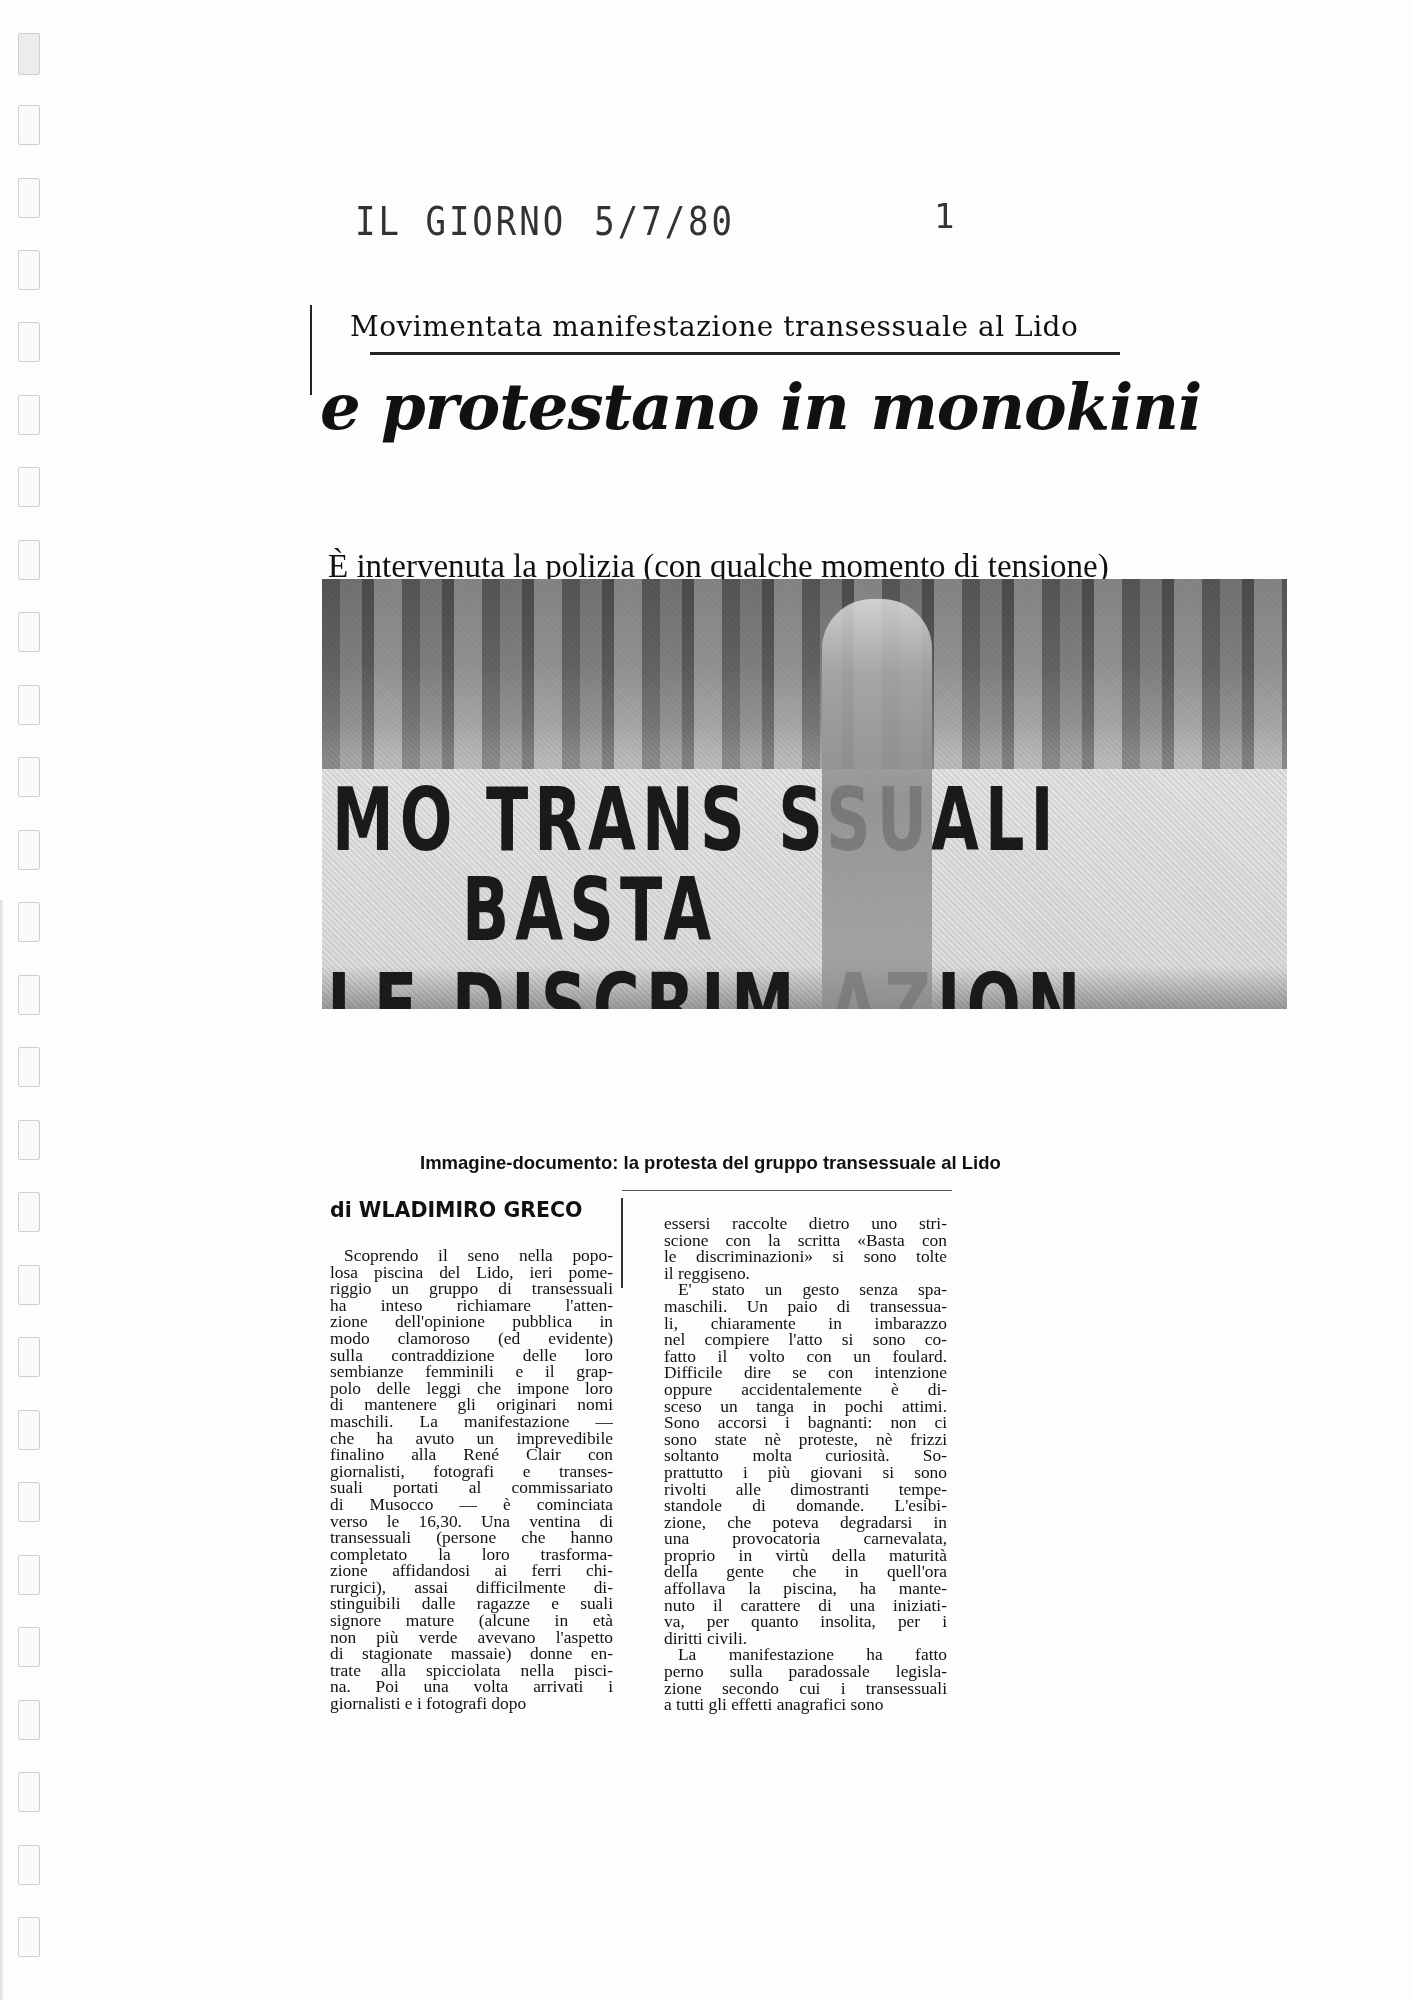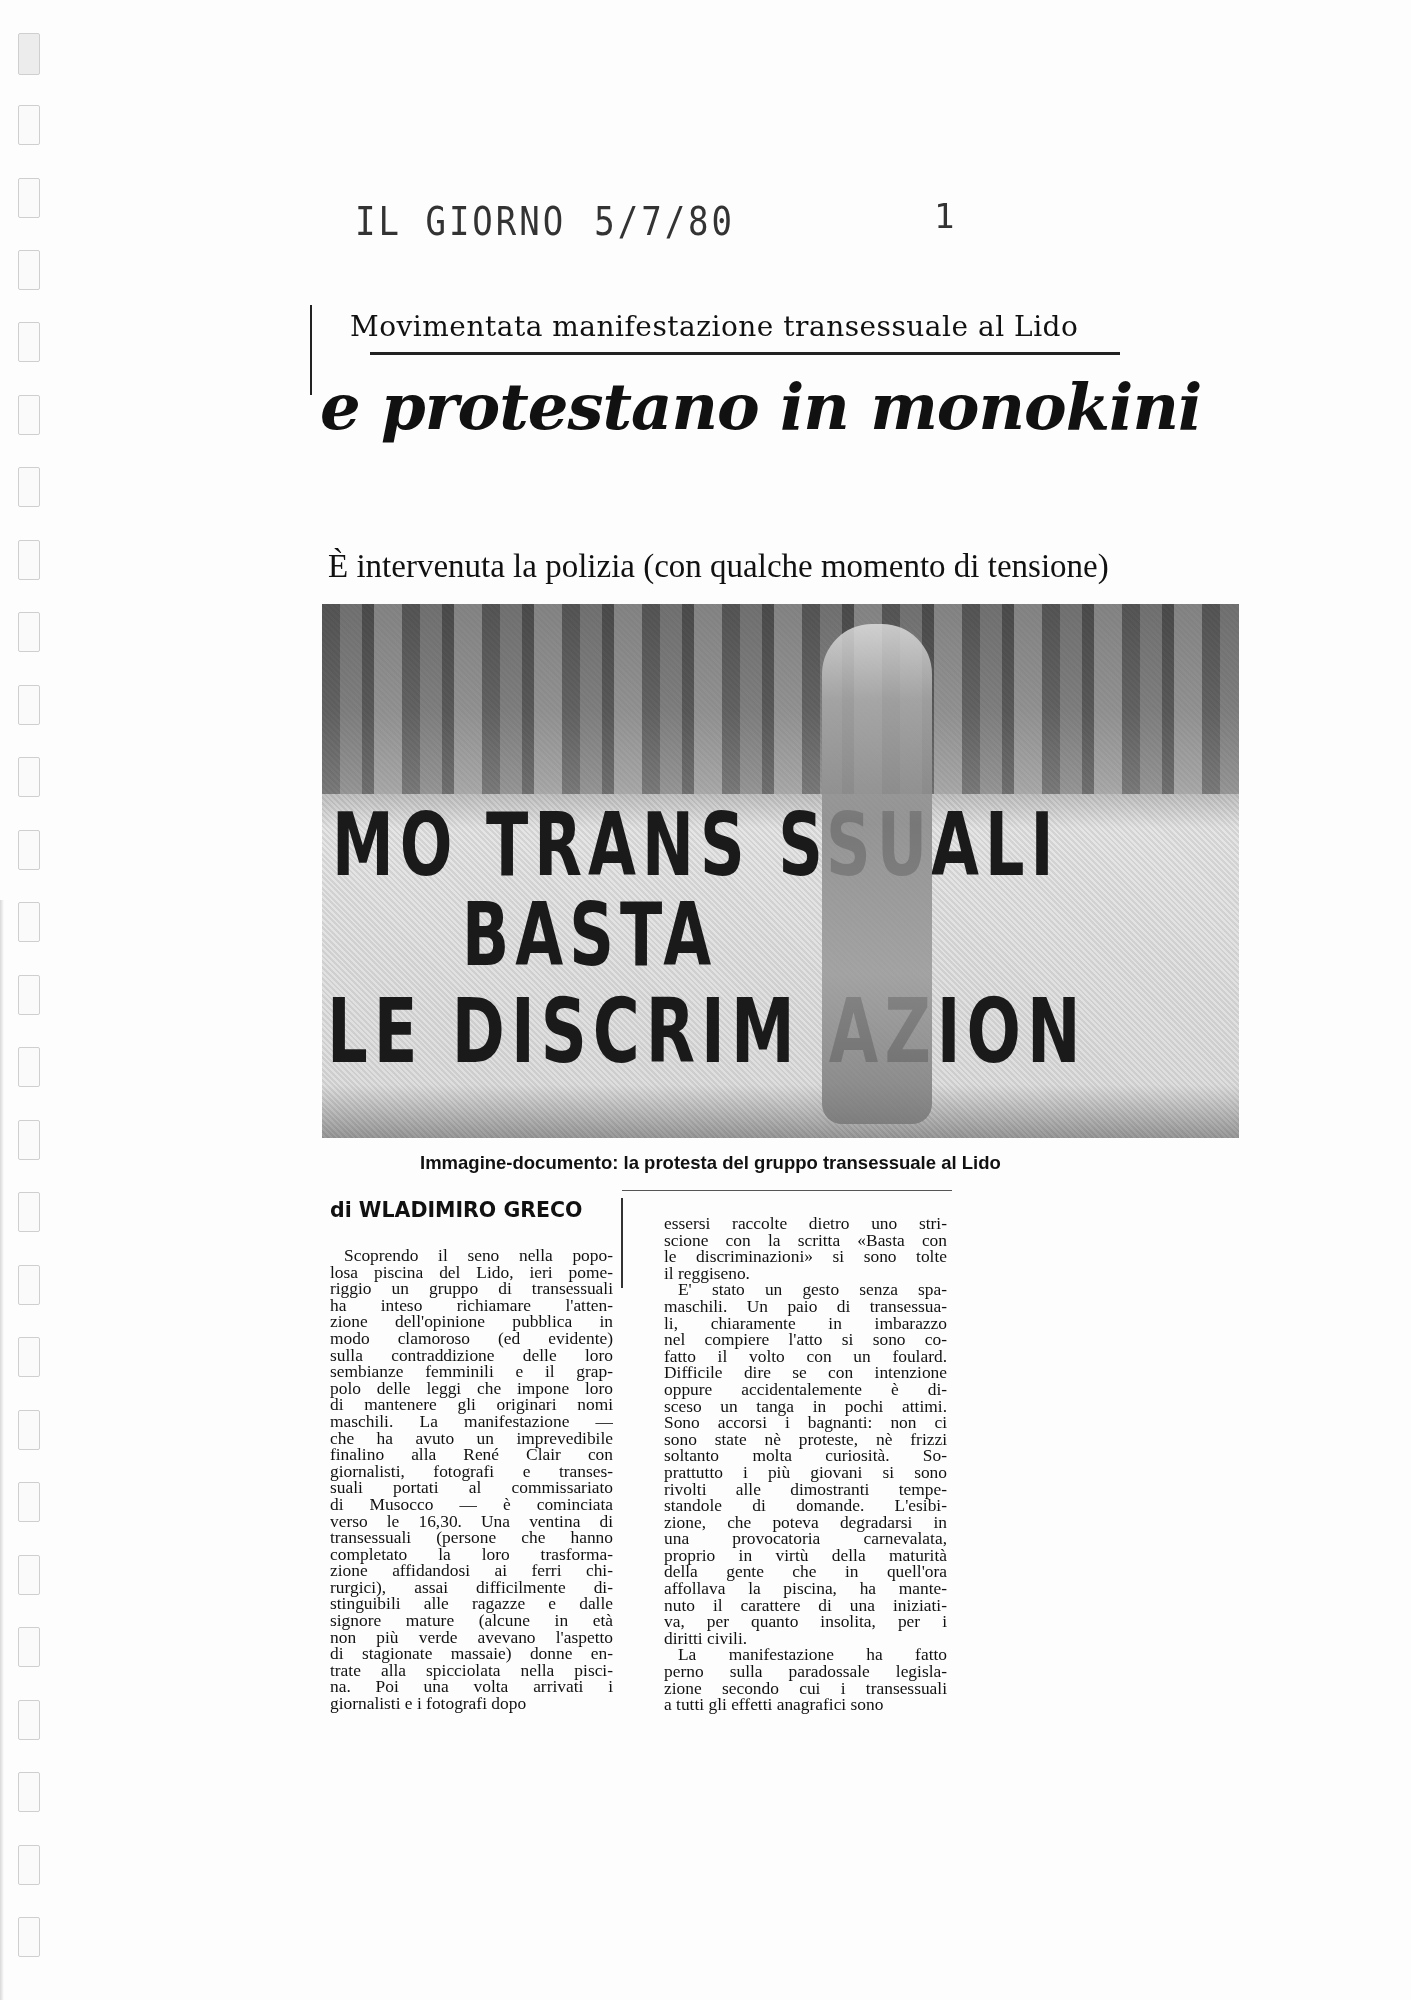--- a/index.html
+++ b/index.html
@@ -35,25 +35,26 @@
   .headline {
     position:absolute; left:320px; top:372px; width:940px;
     font-family:"DejaVu Serif", serif; font-style:italic; font-weight:bold;
     font-size:64px; line-height:70px; letter-spacing:-1px;
   }
   .subhead {
     position:absolute; left:328px; top:548px;
     font-family:"Liberation Serif", serif; font-size:33px; letter-spacing:0px;
   }
   .photo {
-    position:absolute; left:322px; top:604px; width:917px; height:534px;
+    position:absolute; left:322px; top:579px; width:917px; height:430px;
     background:
       repeating-linear-gradient(45deg, rgba(0,0,0,0.08) 0 2px, transparent 2px 4px),
       linear-gradient(180deg,#6a6a6a 0%,#8a8a8a 20%,#b9b9b9 34%,#e5e5e5 42%,#dedede 90%,#9a9a9a 100%);
     overflow:hidden;
+    padding-left:48px;
   }
   .photo .crowd { position:absolute; left:0; top:0; width:100%; height:190px;
     background:repeating-linear-gradient(90deg,#444 0 18px,#777 18px 40px,#333 40px 52px,#999 52px 80px); opacity:0.55; }
   .photo .figure { position:absolute; left:500px; top:20px; width:110px; height:500px;
     background:linear-gradient(180deg,#ddd 0%,#aaa 15%,#888 40%,#999 70%,#777 100%);
     border-radius:50px 50px 20px 20px; opacity:0.85; }
   .banner-line {
     position:absolute; font-family:"DejaVu Sans", sans-serif; font-weight:bold;
     color:#1a1a1a; letter-spacing:6px; transform:scaleY(1.4); transform-origin:left top;
   }
@@ -158,21 +159,21 @@
     <span class="ln">che ha avuto un imprevedibile</span>
     <span class="ln">finalino alla René Clair con</span>
     <span class="ln">giornalisti, fotografi e transes-</span>
     <span class="ln">suali portati al commissariato</span>
     <span class="ln">di Musocco — è cominciata</span>
     <span class="ln">verso le 16,30. Una ventina di</span>
     <span class="ln">transessuali (persone che hanno</span>
     <span class="ln">completato la loro trasforma-</span>
     <span class="ln">zione affidandosi ai ferri chi-</span>
     <span class="ln">rurgici), assai difficilmente di-</span>
-    <span class="ln">stinguibili alle ragazze e dalle</span>
+    <span class="ln">stinguibili dalle ragazze e suali</span>
     <span class="ln">signore mature (alcune in età</span>
     <span class="ln">non più verde avevano l'aspetto</span>
     <span class="ln">di stagionate massaie) donne en-</span>
     <span class="ln">trate alla spicciolata nella pisci-</span>
     <span class="ln">na. Poi una volta arrivati i</span>
     <span class="ln last">giornalisti e i fotografi dopo</span>
   </div>
 <div class="col col2" id="col2">
     <span class="ln">essersi raccolte dietro uno stri-</span>
     <span class="ln">scione con la scritta «Basta con</span>

